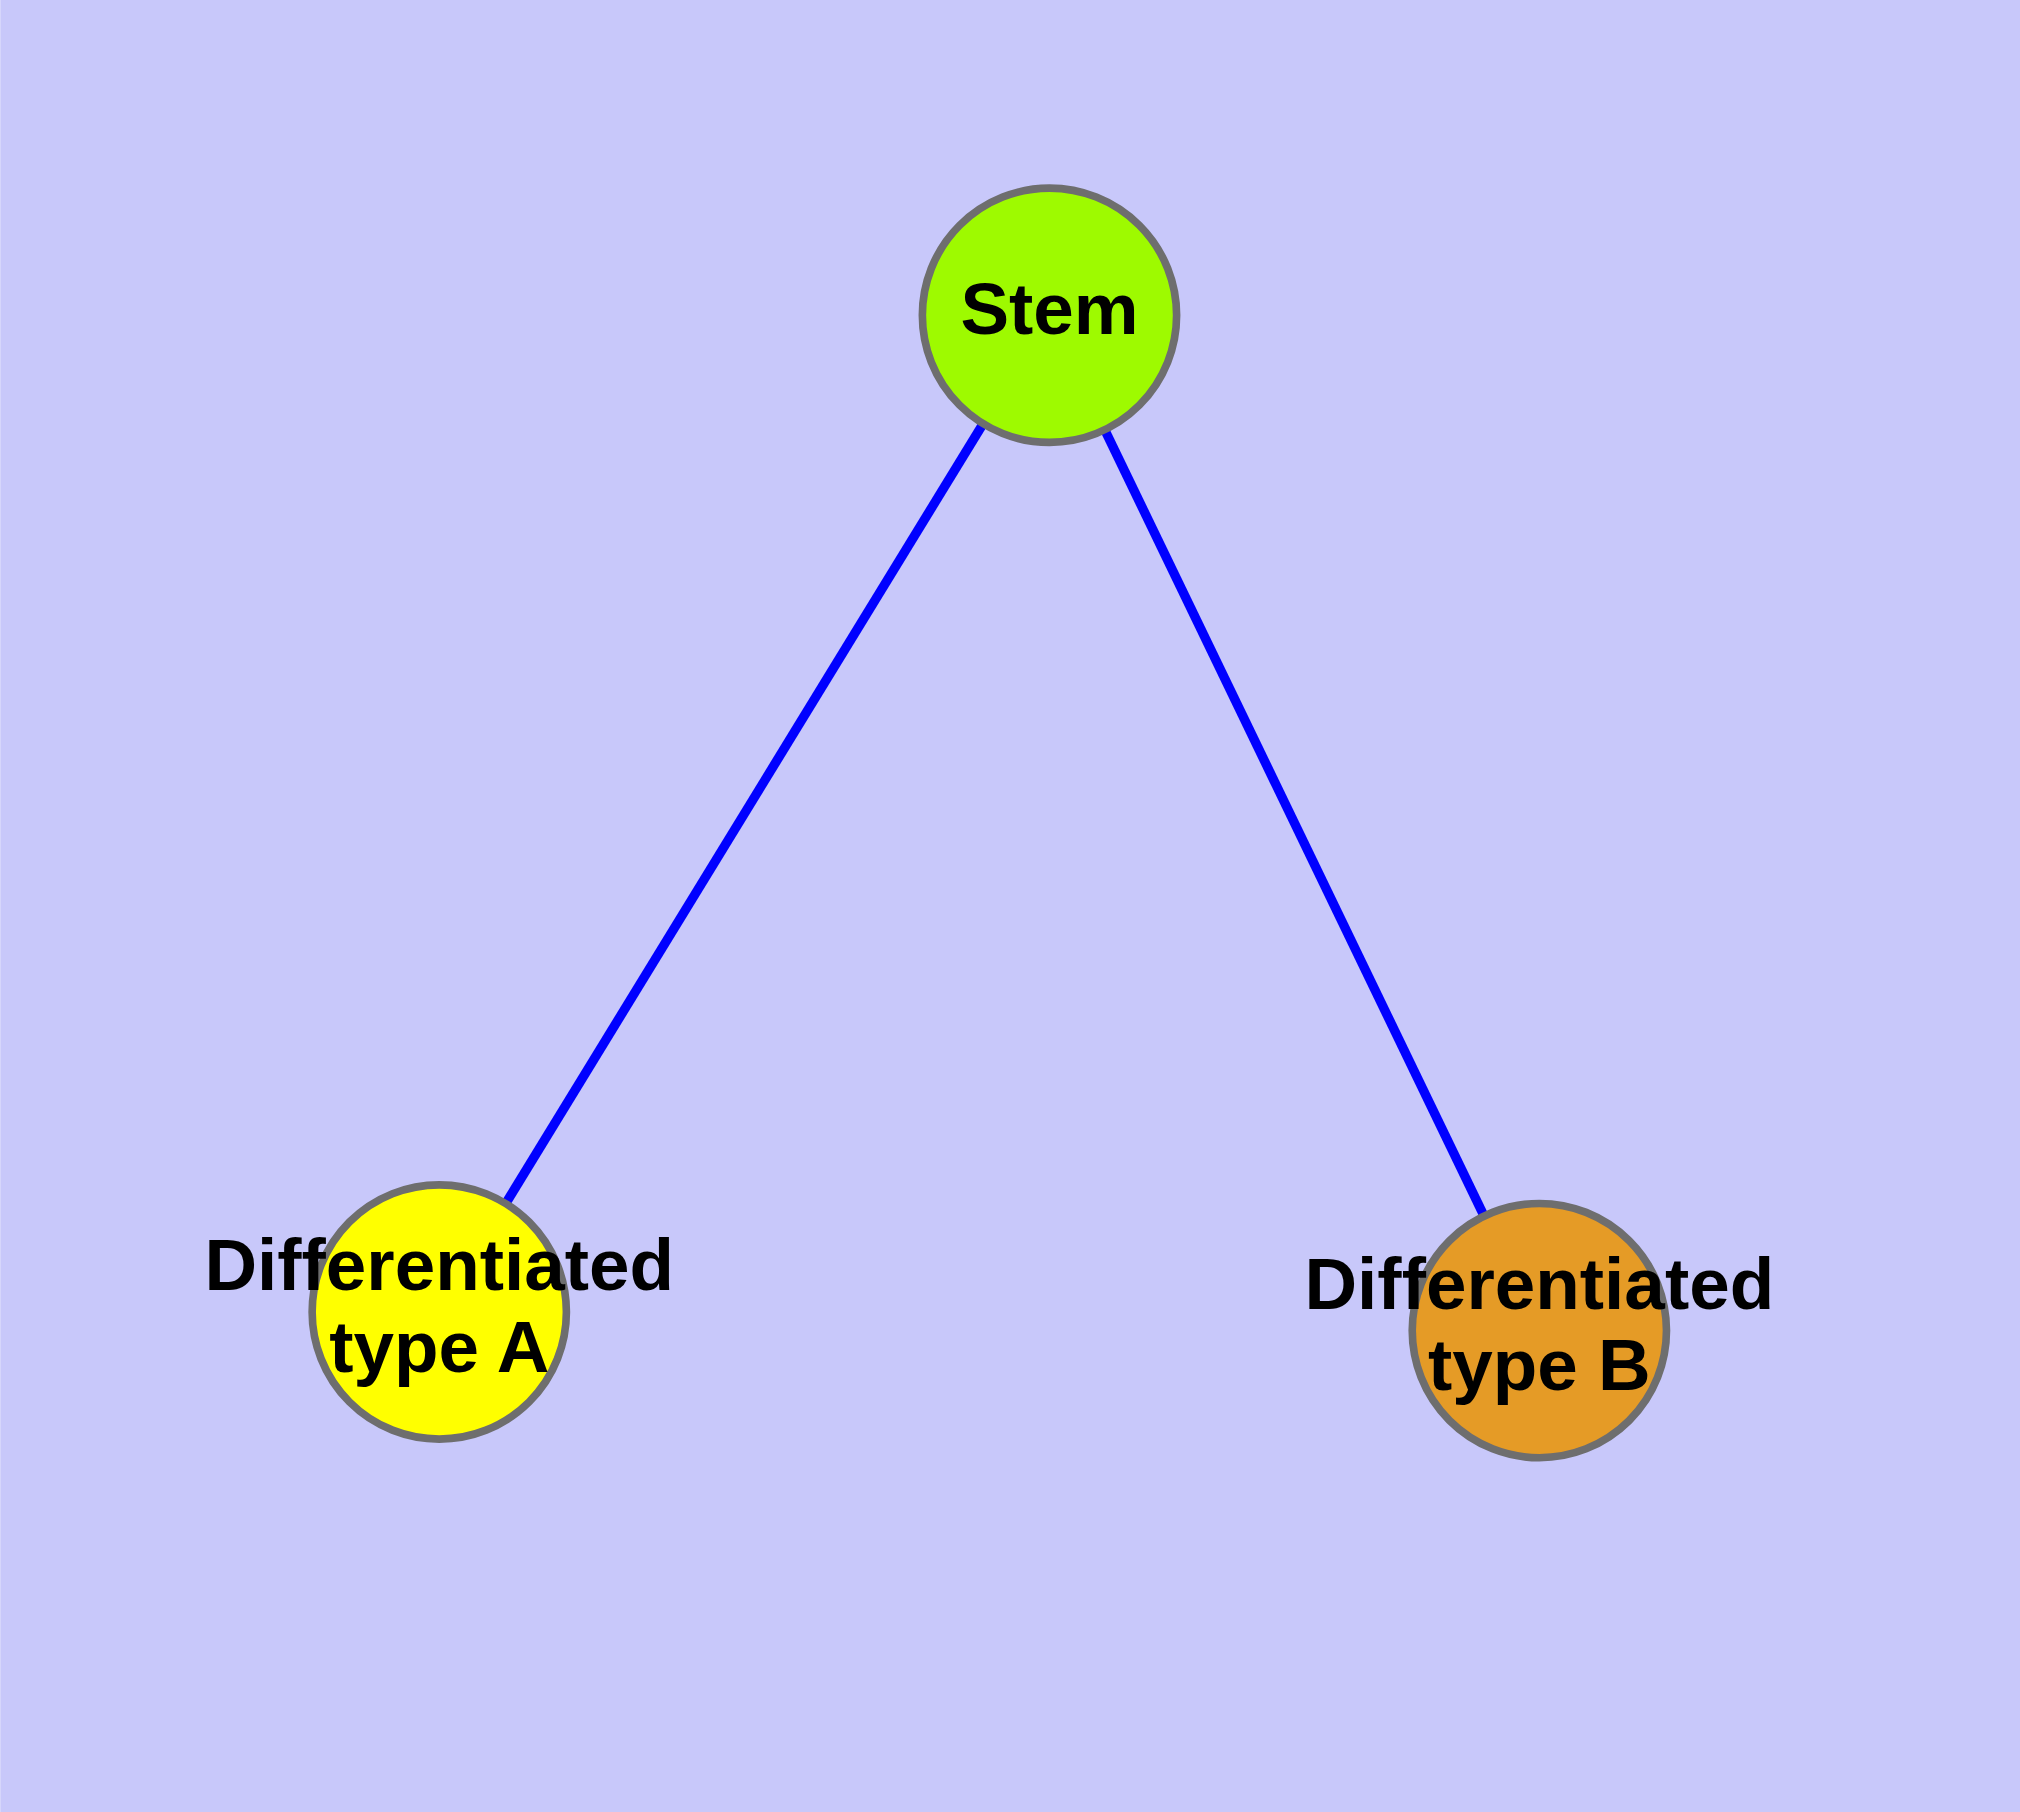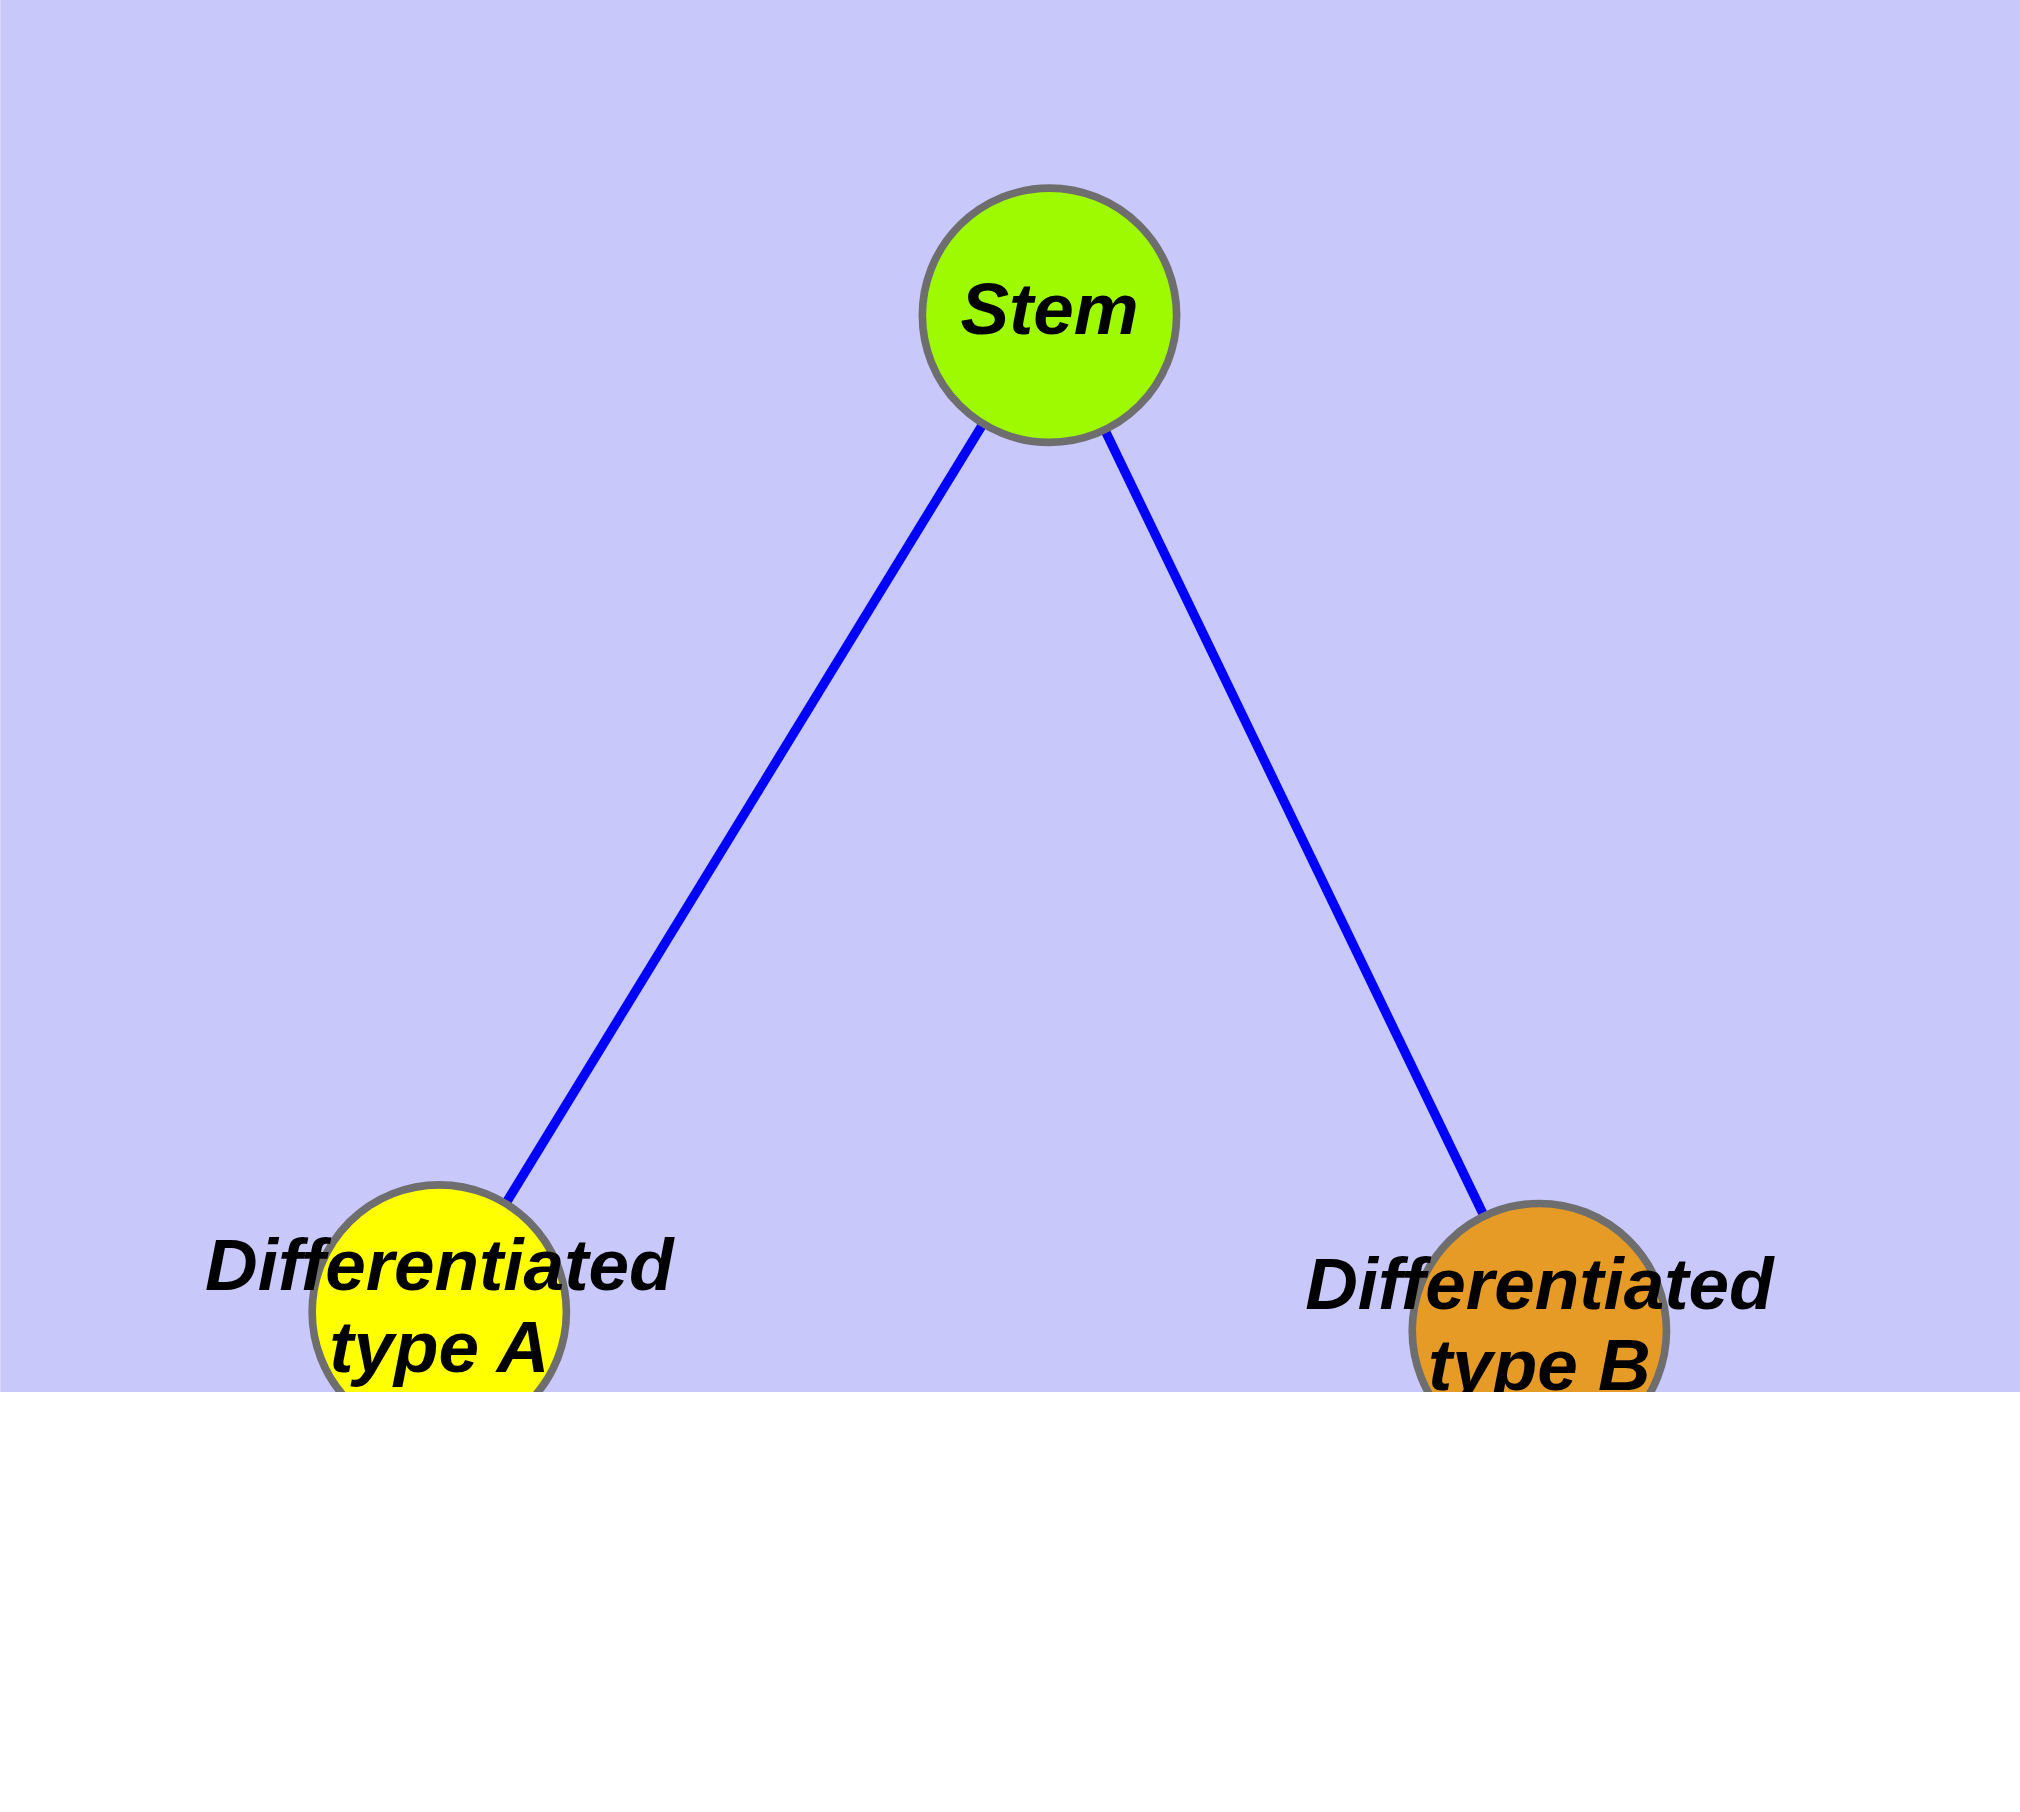--- a/index.html
+++ b/index.html
@@ -3,24 +3,23 @@
 <meta charset="utf-8">
 <style>
   html, body {
     margin: 0;
     padding: 0;
     background: #ffffff;
   }
   #canvas {
     position: relative;
     width: 2021px;
-    height: 1392px;
+    height: 1812px;
     overflow: hidden;
     font-family: "Liberation Sans", sans-serif;
-    font-style: italic;
   }
   #graph-svg {
     position: absolute;
     left: 0;
     top: 0;
     width: 2021px;
     height: 1812px;
     display: block;
   }
   .node-label {

